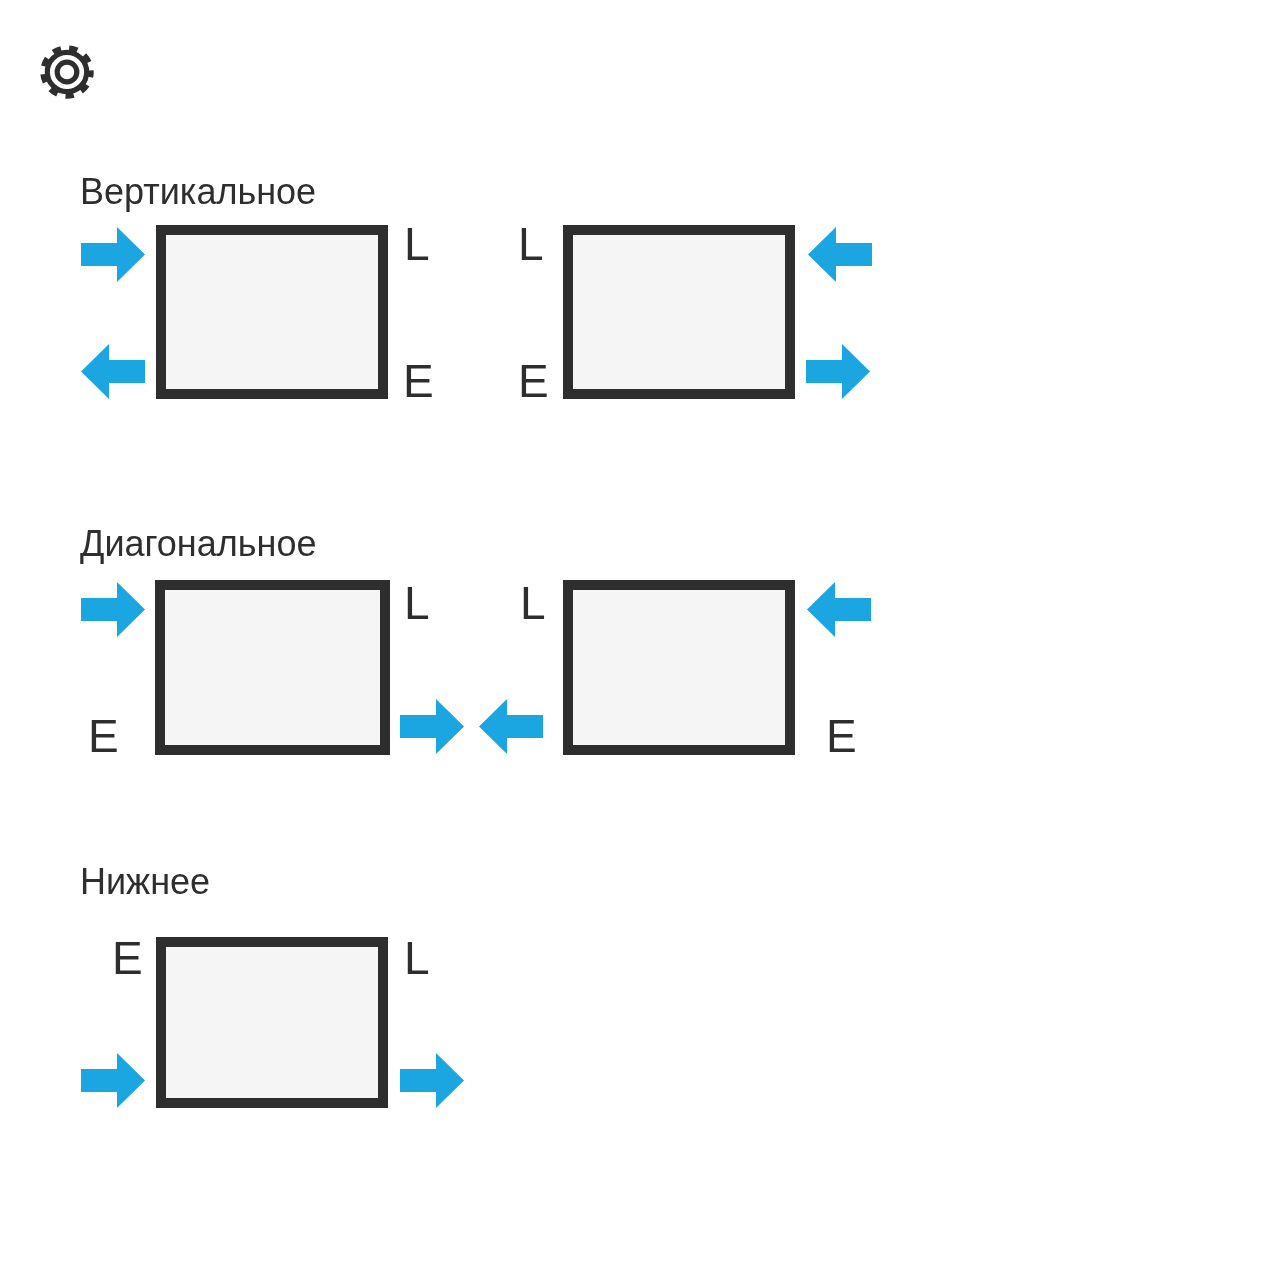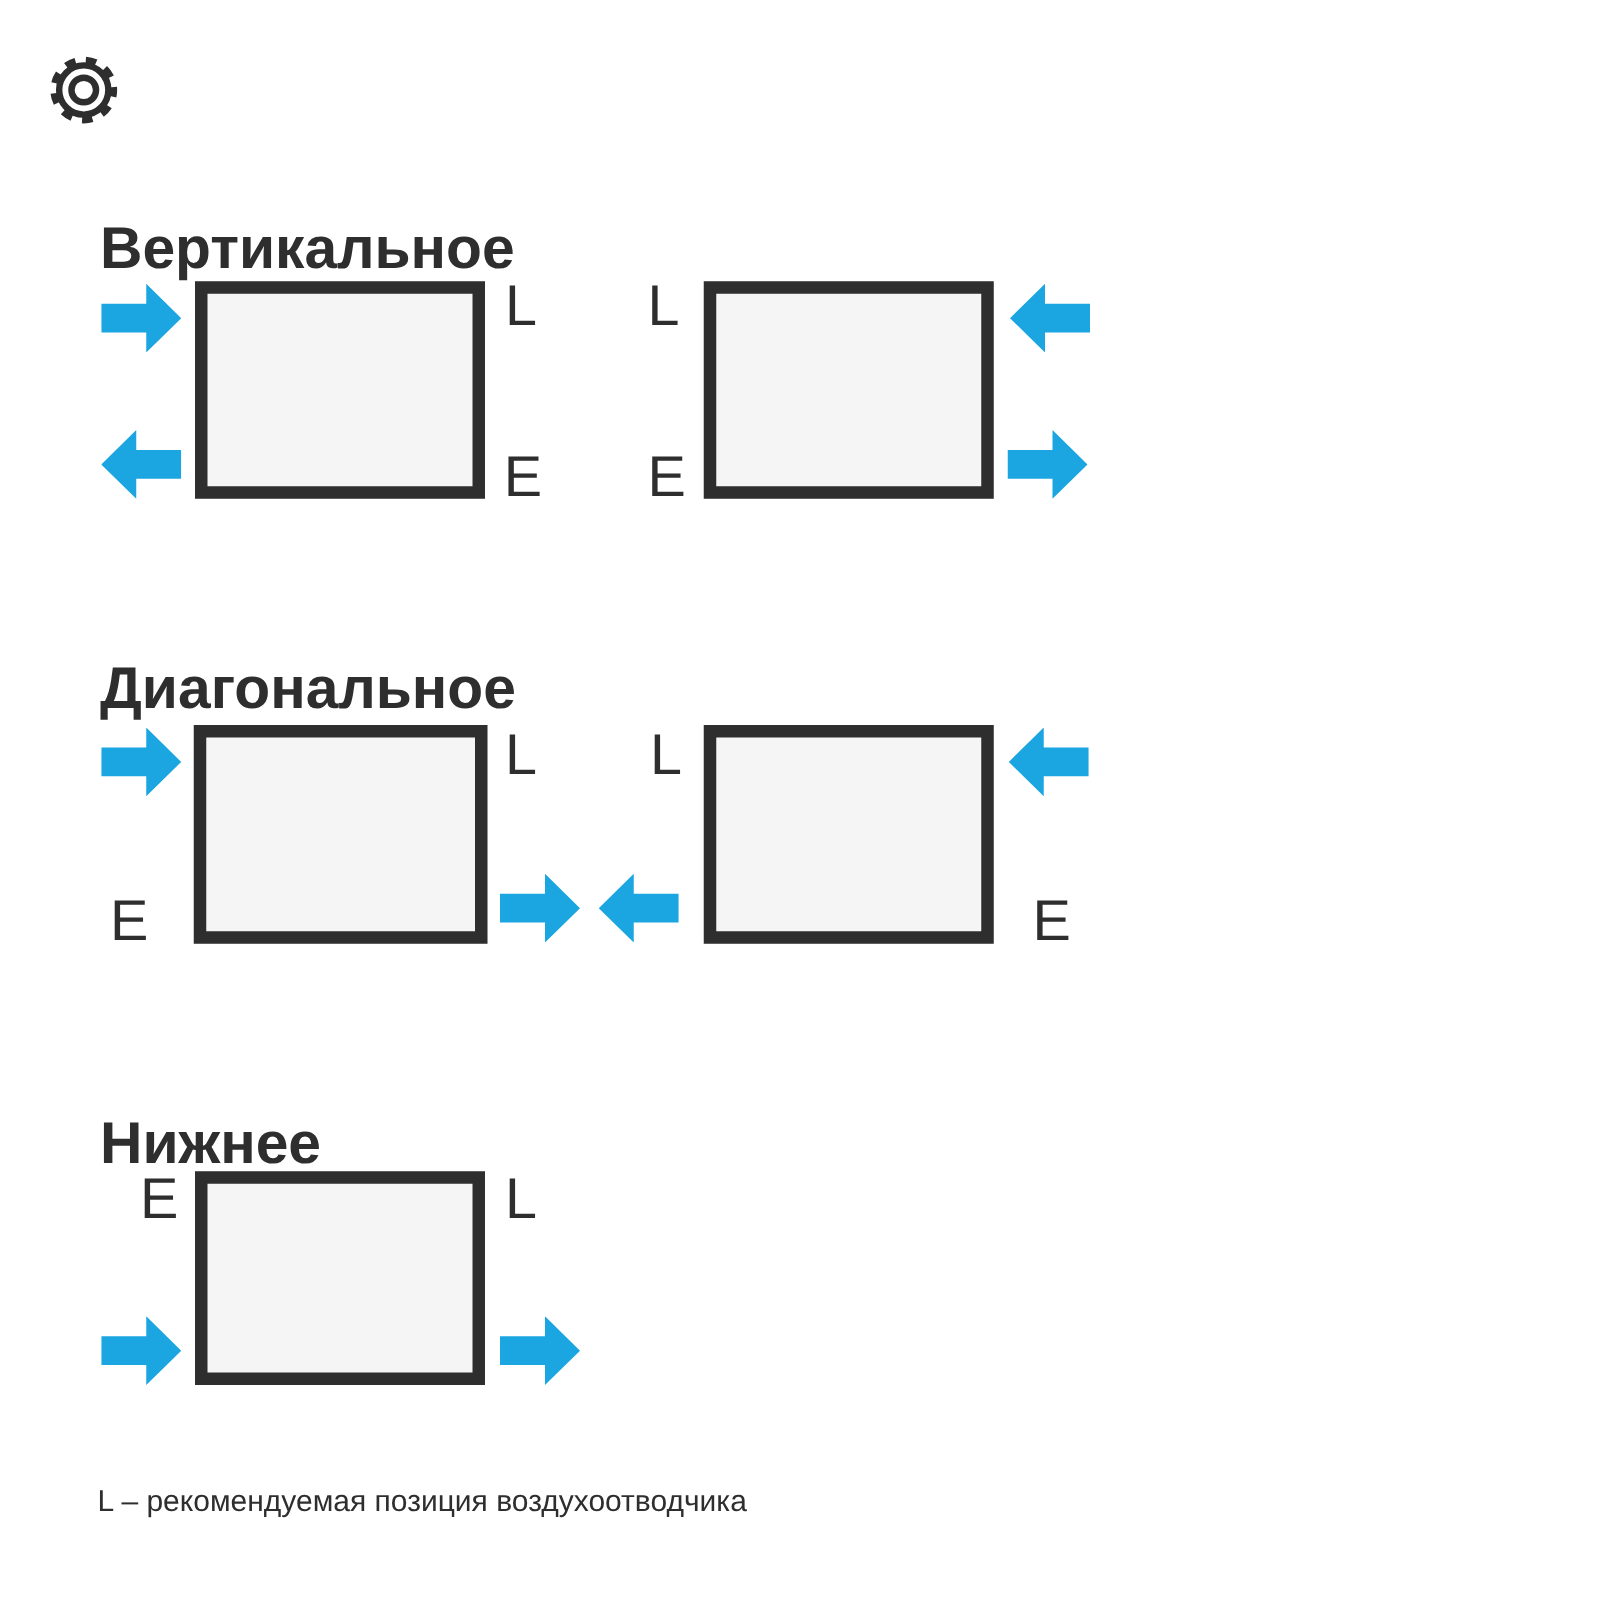--- a/index.html
+++ b/index.html
@@ -17,21 +17,21 @@
     position:relative;width:1280px;height:1280px;
     background:var(--page_bg);overflow:hidden;
   }
   .page-title{
     position:absolute;left:135px;top:45px;
     font-size:37px;font-weight:700;color:var(--title_black);
     line-height:1.2;letter-spacing:0.5px;
   }
   .gear-wrap{position:absolute;left:37px;top:42px;width:60px;height:60px;display:block;}
   .sec-title{
-    position:absolute;font-size:47px;font-weight:700;
+    position:absolute;font-size:36px;font-weight:400;
     color:var(--text_dark);line-height:1.2;
   }
   .radiator{
     position:absolute;
     background:var(--radiator_fill);
     border:10px solid var(--outline_dark);
   }
   .port{
     position:absolute;font-size:46px;line-height:1;
     color:var(--text_dark);font-weight:400;
@@ -116,34 +116,33 @@
     </span>
     <span class="arrow left" style="left:479px;top:699px">
       <svg viewBox="0 0 64 55">
           <polygon points="0,16 36,16 36,0 64,27.5 36,55 36,39 0,39"></polygon>
         </svg>
     </span>
     <div class="port" style="left:826px;top:713px">E</div>
   </section>
 
   <section>
-    <div class="sec-title" style="left:80px;top:886px">Нижнее</div>
+    <div class="sec-title" style="left:80px;top:860px">Нижнее</div>
 
     <div class="port" style="left:112px;top:935px">E</div>
     <div class="radiator" style="left:156px;top:937px;width:232px;height:171px"></div>
     <div class="port" style="left:404px;top:935px">L</div>
     <span class="arrow right" style="left:81px;top:1053px">
       <svg viewBox="0 0 64 55">
           <polygon points="0,16 36,16 36,0 64,27.5 36,55 36,39 0,39"></polygon>
         </svg>
     </span>
     <span class="arrow right" style="left:400px;top:1053px">
       <svg viewBox="0 0 64 55">
           <polygon points="0,16 36,16 36,0 64,27.5 36,55 36,39 0,39"></polygon>
         </svg>
     </span>
   </section>
 
   <div class="legend">
-    <div>L – рекомендуемая позиция воздухоотводчика</div>
   </div>
 
 </div>
 
 </body></html>

